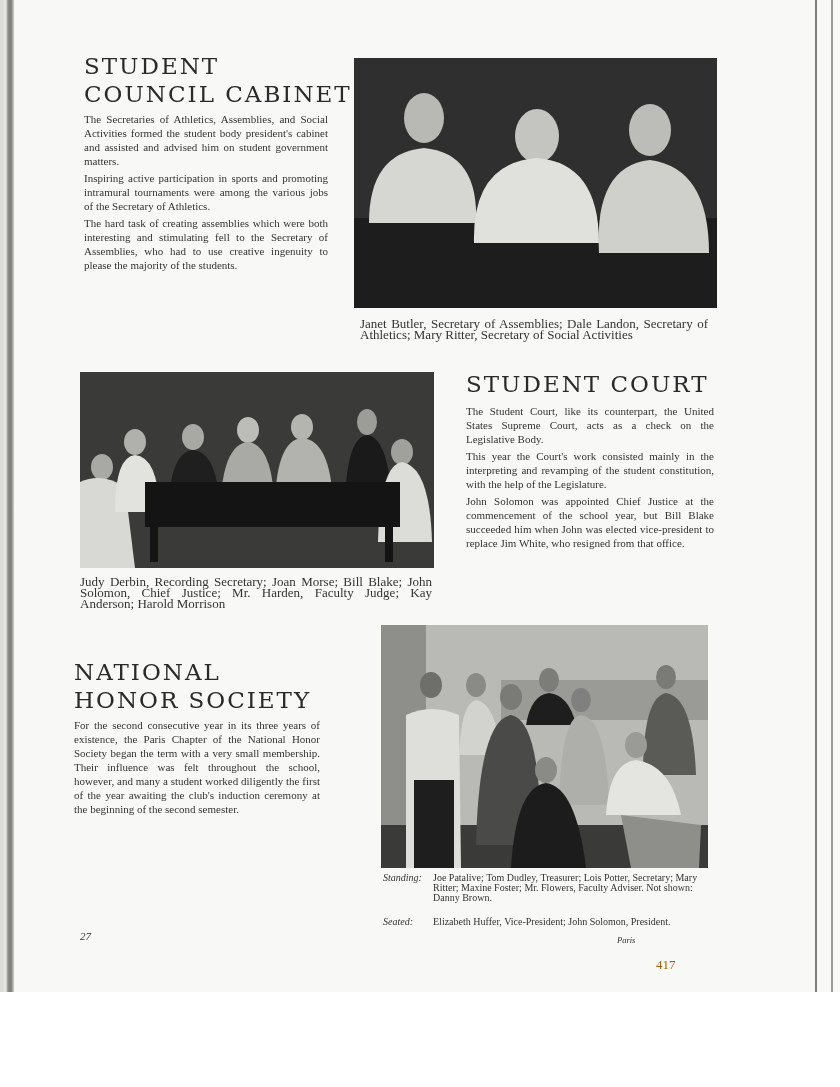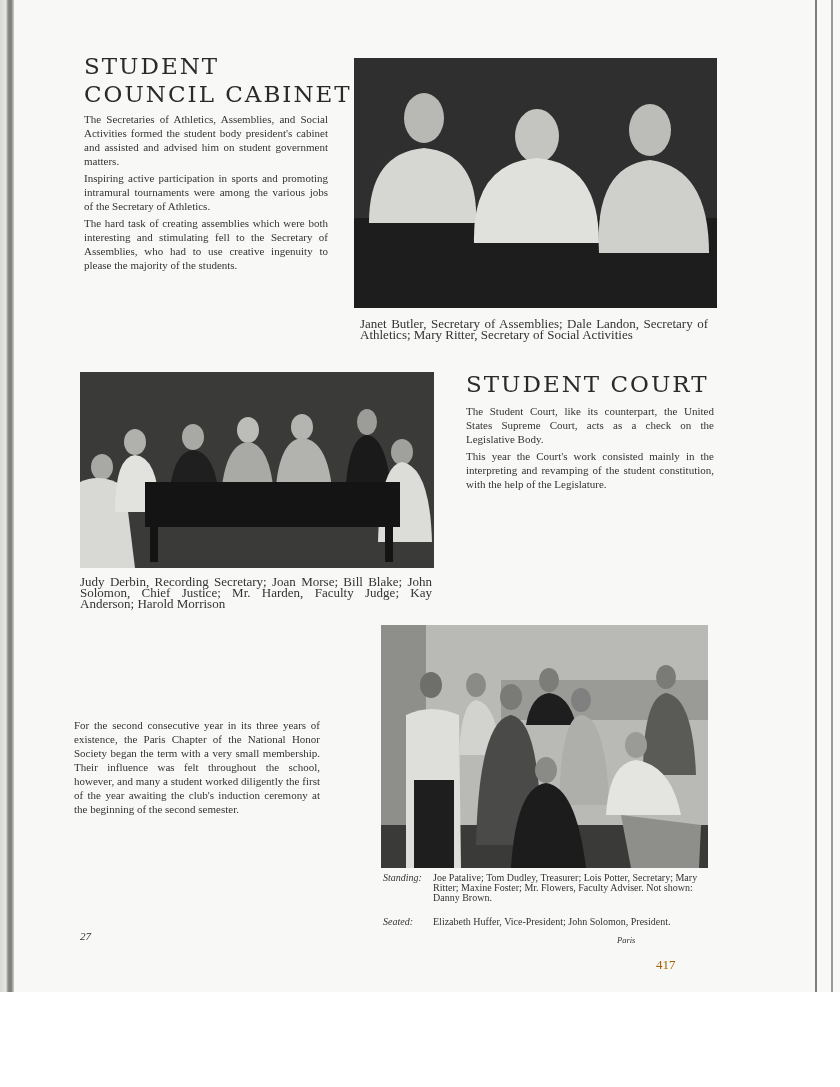--- a/index.html
+++ b/index.html
@@ -108,22 +108,27 @@
     </svg>
   </div>
   <p class="caption" style="left:80px; top:576px; width:352px;">Judy Derbin, Recording Secretary; Joan Morse; Bill Blake; John Solomon, Chief Justice; Mr. Harden, Faculty Judge; Kay Anderson; Harold Morrison</p>
 
   <h2 class="heading" style="left:466px; top:370px;">
     <span>STUDENT COURT</span>
   </h2>
   <div class="body-text" style="left:466px; top:404px; width:248px;">
     <p>The Student Court, like its counterpart, the United States Supreme Court, acts as a check on the Legislative Body.</p>
     <p>This year the Court's work consisted mainly in the interpreting and revamping of the student constitution, with the help of the Legislature.</p>
+    <p>John Solomon was appointed Chief Justice at the commencement of the school year, but Bill Blake succeeded him when John was elected vice-president to replace Jim White, who resigned from that office.</p>
   </div>
 
+  <h2 class="heading" style="left:74px; top:658px;">
+    <span>NATIONAL</span><br>
+    <span>HONOR SOCIETY</span>
+  </h2>
   <div class="body-text" style="left:74px; top:718px; width:246px;">
     <p>For the second consecutive year in its three years of existence, the Paris Chapter of the National Honor Society began the term with a very small membership. Their influence was felt throughout the school, however, and many a student worked diligently the first of the year awaiting the club's induction ceremony at the beginning of the second semester.</p>
   </div>
   <div class="photo" style="left:381px; top:625px; width:327px; height:243px;" title="Group of National Honor Society members standing and seated">
     <svg viewBox="0 0 327 243" preserveAspectRatio="none">
       <rect width="327" height="243" fill="#b9b9b5"></rect>
       <rect x="0" y="0" width="45" height="243" fill="#8e8e8a"></rect>
       <rect x="120" y="55" width="210" height="40" fill="#9a9a96"></rect>
       <rect x="0" y="200" width="327" height="43" fill="#3a3a38"></rect>
       <ellipse cx="50" cy="60" rx="11" ry="13" fill="#6e6e6a"></ellipse>

